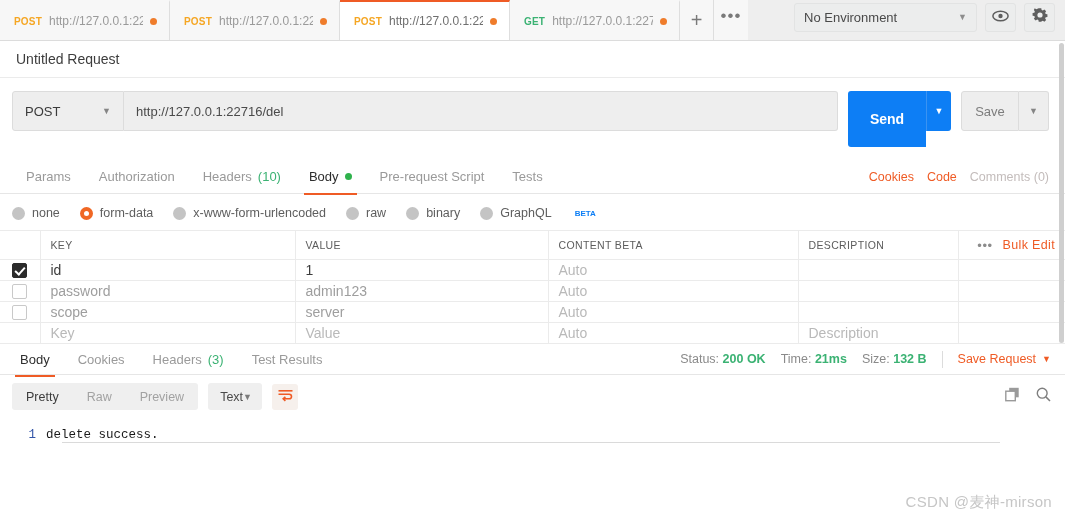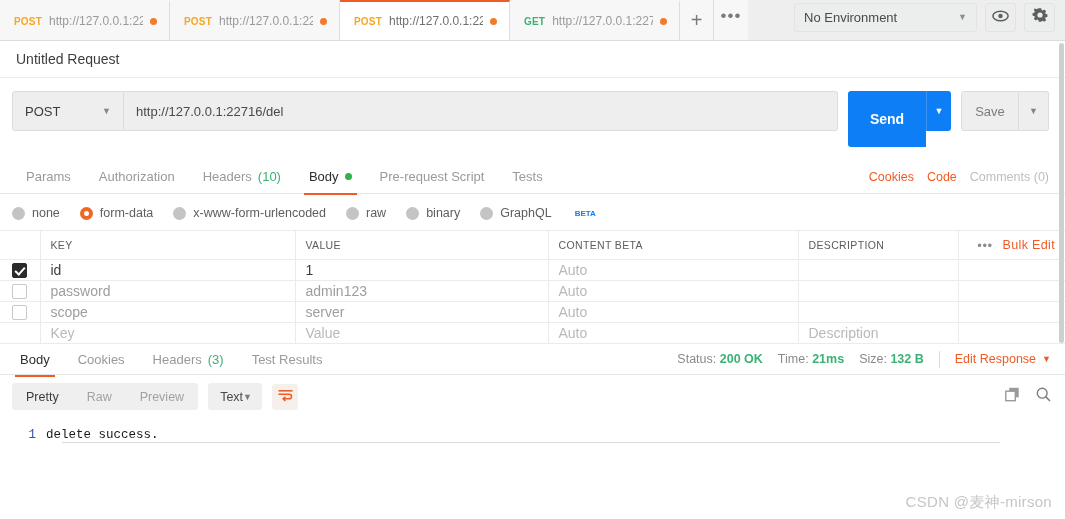--- a/index.html
+++ b/index.html
@@ -642,21 +642,21 @@
       <span>
         <span class="meta-label">Time:</span>
         <span class="meta-val">21ms</span>
       </span>
       <span>
         <span class="meta-label">Size:</span>
         <span class="meta-val">132 B</span>
       </span>
       <span class="divider-v"></span>
       <span class="save-resp">
-        <span>Edit Response</span>
+        <span>Save Request</span>
         <span style="font-size:9px">▼</span>
       </span>
     </div>
   </div>
 
   <div class="resptoolbar">
     <div class="seg">
       <div class="seg-item active">Pretty</div>
       <div class="seg-item">Raw</div>
       <div class="seg-item">Preview</div>

